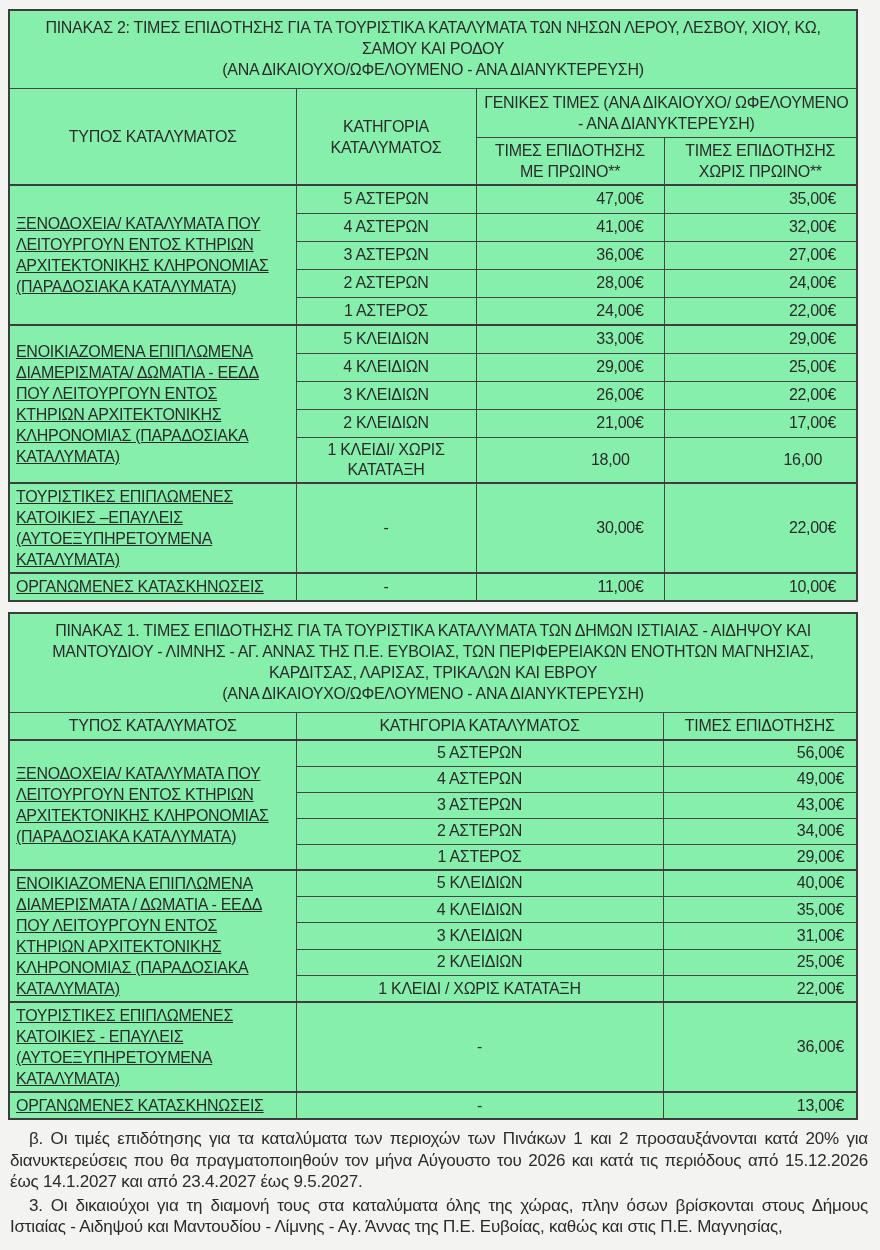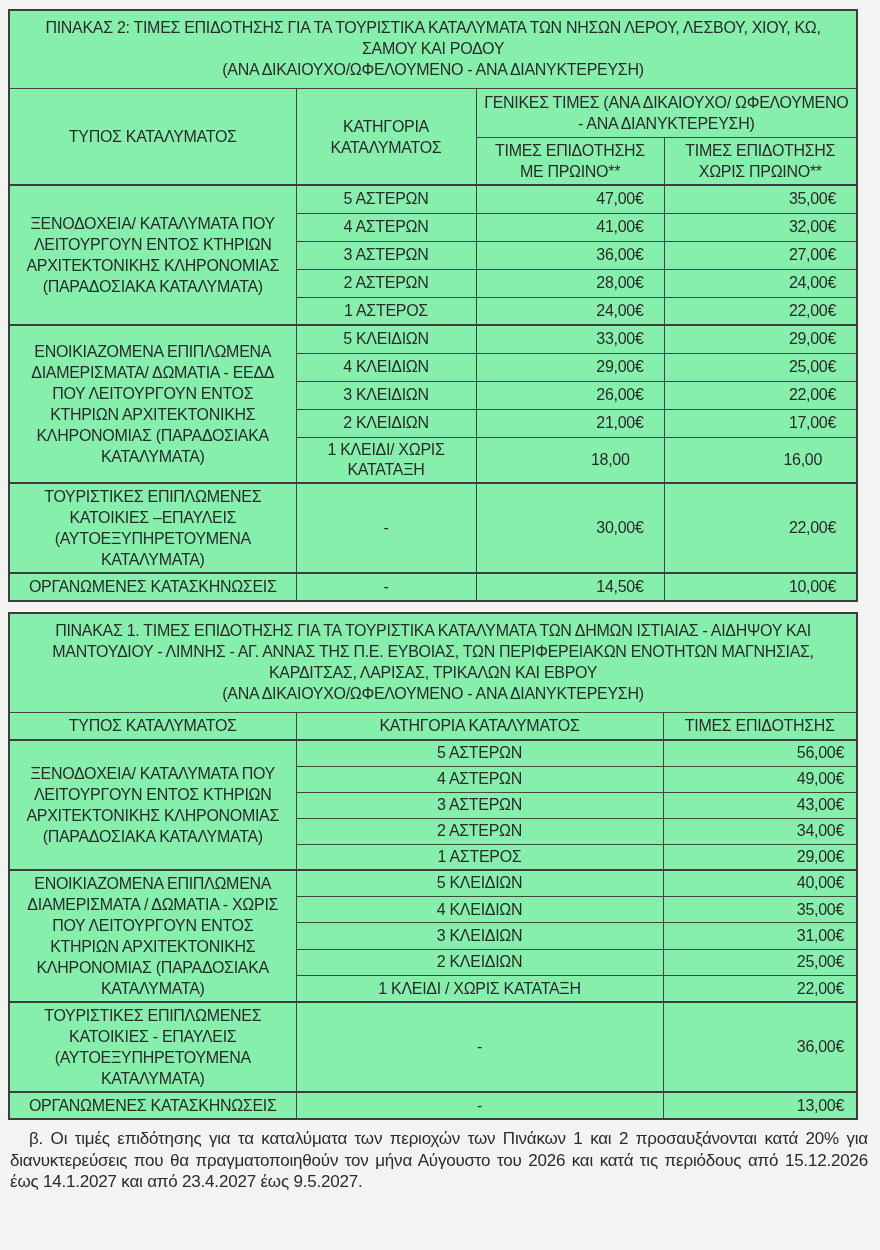--- a/index.html
+++ b/index.html
@@ -31,21 +31,21 @@
   
   .ttl{
     text-align:center;
     padding:6px 10px 8px 10px;
     line-height:21px;
   }
   .ttl .sub{margin-top:0px;}
   
   .hdr{text-align:center;line-height:21px;}
   
-  .ctype{text-align:center;line-height:21px;}
+  .ctype{text-align:left;line-height:21px;text-decoration:underline;}
   .ccat{text-align:center;}
   .cpr{text-align:right;padding-right:20px;}
   .cpr3{text-align:right;padding-right:12px;}
   .npr{padding-right:34px;}
   
   tr.g > td{border-top:2px solid #3d3d3d;}
   
   .t2 tr.r-title{height:70px;}
   .t2 tr.r-h1{height:49px;}
   .t2 tr.r-h2{height:47px;}
@@ -156,21 +156,21 @@
     <tr class="r-block g">
       <td class="ctype">ΤΟΥΡΙΣΤΙΚΕΣ ΕΠΙΠΛΩΜΕΝΕΣ ΚΑΤΟΙΚΙΕΣ –ΕΠΑΥΛΕΙΣ (ΑΥΤΟΕΞΥΠΗΡΕΤΟΥΜΕΝΑ ΚΑΤΑΛΥΜΑΤΑ)</td>
       <td class="ccat">-</td>
       <td class="cpr">30,00€</td>
       <td class="cpr">22,00€</td>
     </tr>
 
     <tr class="r-d g">
       <td class="ctype">ΟΡΓΑΝΩΜΕΝΕΣ ΚΑΤΑΣΚΗΝΩΣΕΙΣ</td>
       <td class="ccat">-</td>
-      <td class="cpr">14,50€</td>
+      <td class="cpr">11,00€</td>
       <td class="cpr">10,00€</td>
     </tr>
   </tbody>
     </table>
 
   <table class="t3">
     <colgroup>
       <col style="width:287px">
         <col style="width:367px">
         <col style="width:194px">
@@ -204,21 +204,21 @@
     <tr class="r-d">
       <td class="ccat">2 ΑΣΤΕΡΩΝ</td>
       <td class="cpr3">34,00€</td>
     </tr>
     <tr class="r-d">
       <td class="ccat">1 ΑΣΤΕΡΟΣ</td>
       <td class="cpr3">29,00€</td>
     </tr>
 
     <tr class="r-d g">
-      <td class="ctype" rowspan="5">ΕΝΟΙΚΙΑΖΟΜΕΝΑ ΕΠΙΠΛΩΜΕΝΑ ΔΙΑΜΕΡΙΣΜΑΤΑ / ΔΩΜΑΤΙΑ - ΧΩΡΙΣ ΠΟΥ ΛΕΙΤΟΥΡΓΟΥΝ ΕΝΤΟΣ ΚΤΗΡΙΩΝ ΑΡΧΙΤΕΚΤΟΝΙΚΗΣ ΚΛΗΡΟΝΟΜΙΑΣ (ΠΑΡΑΔΟΣΙΑΚΑ ΚΑΤΑΛΥΜΑΤΑ)</td>
+      <td class="ctype" rowspan="5">ΕΝΟΙΚΙΑΖΟΜΕΝΑ ΕΠΙΠΛΩΜΕΝΑ ΔΙΑΜΕΡΙΣΜΑΤΑ / ΔΩΜΑΤΙΑ - ΕΕΔΔ ΠΟΥ ΛΕΙΤΟΥΡΓΟΥΝ ΕΝΤΟΣ ΚΤΗΡΙΩΝ ΑΡΧΙΤΕΚΤΟΝΙΚΗΣ ΚΛΗΡΟΝΟΜΙΑΣ (ΠΑΡΑΔΟΣΙΑΚΑ ΚΑΤΑΛΥΜΑΤΑ)</td>
       <td class="ccat">5 ΚΛΕΙΔΙΩΝ</td>
       <td class="cpr3">40,00€</td>
     </tr>
     <tr class="r-d">
       <td class="ccat">4 ΚΛΕΙΔΙΩΝ</td>
       <td class="cpr3">35,00€</td>
     </tr>
     <tr class="r-d">
       <td class="ccat">3 ΚΛΕΙΔΙΩΝ</td>
       <td class="cpr3">31,00€</td>
@@ -241,15 +241,16 @@
     <tr class="r-d g">
       <td class="ctype">ΟΡΓΑΝΩΜΕΝΕΣ ΚΑΤΑΣΚΗΝΩΣΕΙΣ</td>
       <td class="ccat">-</td>
       <td class="cpr3">13,00€</td>
     </tr>
   </tbody>
     </table>
 
   <div class="notes">
     <p>β. Οι τιμές επιδότησης για τα καταλύματα των περιοχών των Πινάκων 1 και 2 προσαυξάνονται κατά 20% για διανυκτερεύσεις που θα πραγματοποιηθούν τον μήνα Αύγουστο του 2026 και κατά τις περιόδους από 15.12.2026 έως 14.1.2027 και από 23.4.2027 έως 9.5.2027.</p>
+    <p>3. Οι δικαιούχοι για τη διαμονή τους στα καταλύματα όλης της χώρας, πλην όσων βρίσκονται στους Δήμους Ιστιαίας - Αιδηψού και Μαντουδίου - Λίμνης - Αγ. Άννας της Π.Ε. Ευβοίας, καθώς και στις Π.Ε. Μαγνησίας,</p>
   </div>
 
 </div>
 
 </body></html>

